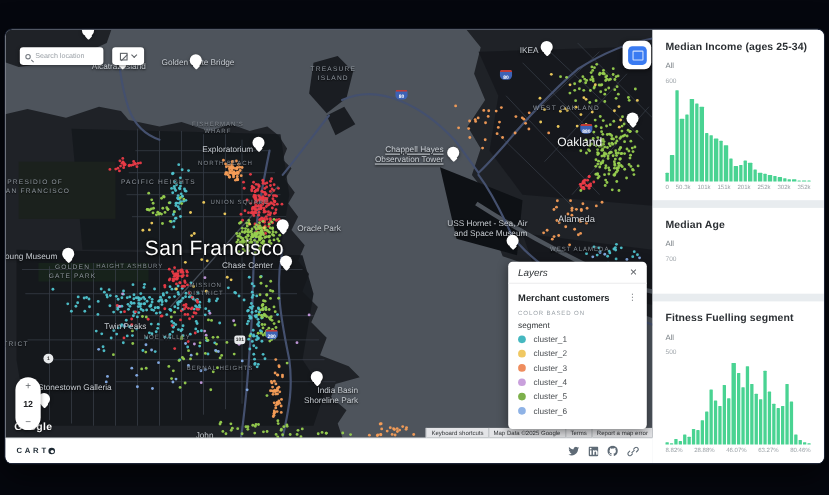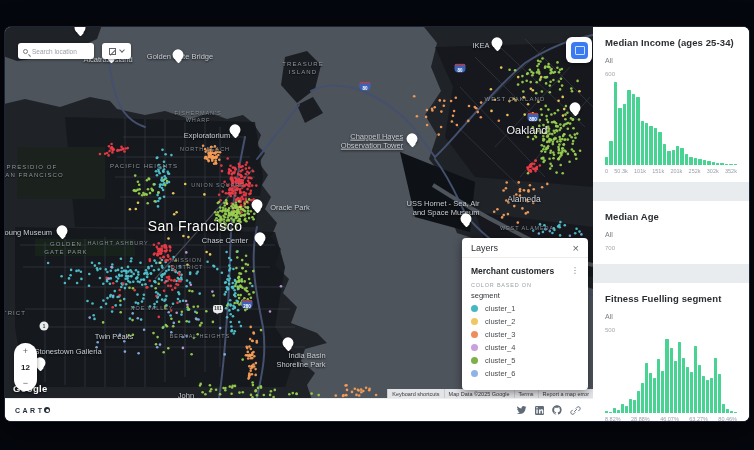--- a/index.html
+++ b/index.html
@@ -7,21 +7,21 @@
   *{box-sizing:border-box;}
   #frame{position:absolute;inset:0;background:#05070e;}
   #window{position:absolute;left:5px;top:27px;width:744px;height:394px;border-radius:6px;
     overflow:hidden;display:flex;background:#fff;box-shadow:0 0 0 1px #1d2435,0 10px 30px rgba(0,0,0,.65);}
   
   #map-col{width:588px;display:flex;flex-direction:column;position:relative;}
   #map{position:relative;width:588px;height:371px;background:#4e545c;overflow:hidden;}
   #basemap{position:absolute;left:0;top:0;}
   
   .ml{position:absolute;transform:translate(-50%,-50%);white-space:pre-line;text-align:center;line-height:1.25;pointer-events:none;z-index:3;}
-  .ml.city{font-size:14px;color:#fdfdfd;text-shadow:0 1px 3px rgba(0,0,0,.95),0 0 2px #000;letter-spacing:.4px;}
+  .ml.city{font-size:19px;color:#fdfdfd;text-shadow:0 1px 3px rgba(0,0,0,.95),0 0 2px #000;letter-spacing:.4px;}
   .ml.city2{font-size:11px;color:#f4f5f6;text-shadow:0 1px 3px rgba(0,0,0,.95);}
   .ml.town{font-size:8.5px;color:#d4d8dd;text-shadow:0 1px 2px #000;}
   .ml.poi{font-size:7.5px;color:#c7ccd2;text-shadow:0 1px 2px rgba(0,0,0,.9);text-align:right;}
   .ml.area{font-size:6px;color:#8e959d;letter-spacing:1.1px;text-shadow:0 1px 1px rgba(0,0,0,.7);}
   .ml.area2{font-size:5.5px;color:#848b93;letter-spacing:.9px;text-shadow:0 1px 1px rgba(0,0,0,.7);}
   
   .marker{position:absolute;width:11px;height:11px;background:#fff;border-radius:50%;
     transform:translate(-50%,-70%);box-shadow:0 1px 3px rgba(0,0,0,.55);z-index:4;cursor:pointer;}
   .marker::after{content:'';position:absolute;left:50%;top:7.5px;width:5px;height:5px;background:#fff;
     transform:translateX(-50%) rotate(45deg);border-radius:1px;}
@@ -61,21 +61,21 @@
   
   #google-logo{position:absolute;left:8px;bottom:4px;font-size:9.5px;color:#fff;letter-spacing:.3px;
     font-weight:bold;text-shadow:0 1px 2px rgba(0,0,0,.7);z-index:5;}
   #attribution{position:absolute;right:0;bottom:0;display:flex;z-index:5;}
   #attribution .chip{background:rgba(240,241,243,.92);color:#35383b;font-size:5.5px;padding:1.5px 4px;
     border-left:1px solid #c9cccf;cursor:pointer;}
   
   #layers-panel{position:absolute;left:457px;top:211px;width:126px;height:152px;background:#fff;border-radius:4px;
     box-shadow:0 2px 10px rgba(0,0,0,.45);z-index:7;display:flex;flex-direction:column;}
   #lp-head{height:20px;display:flex;align-items:center;justify-content:space-between;padding:0 9px;
-    border-bottom:1px solid #ededee;flex:none;}
+    border-bottom:1px solid #ededee;flex:none;font-style:italic;}
   #lp-title{font-size:9px;color:#2d3134;}
   #lp-close{font-size:11px;color:#5f6368;cursor:pointer;line-height:10px;}
   #lp-body{padding:6px 9px 4px;}
   #lp-layer-row{display:flex;align-items:center;justify-content:space-between;height:13px;}
   #lp-layer-name{font-size:8.5px;color:#23272a;font-weight:bold;}
   #lp-kebab{font-size:8px;color:#5f6368;cursor:pointer;}
   #lp-cbo{font-size:5.5px;color:#9aa1a7;letter-spacing:.8px;margin-top:5px;}
   #lp-attr{font-size:7.5px;color:#33373a;margin-top:3px;margin-bottom:2px;}
   .cl-row{display:flex;align-items:center;gap:7px;height:13px;}
   .cl-dot{width:7px;height:7px;border-radius:50%;flex:none;}
@@ -83,21 +83,21 @@
   
   #footer{height:23px;background:#fff;display:flex;align-items:center;justify-content:space-between;
     padding:0 10px;border-top:1px solid #eceef0;position:relative;z-index:8;}
   #carto-logo{display:flex;align-items:center;gap:1px;}
   #carto-logo .txt{font-size:7px;font-weight:bold;letter-spacing:2.5px;color:#1e2a33;}
   #carto-logo .dot{width:6px;height:6px;border-radius:50%;background:#1e2a33;margin-left:-1px;position:relative;}
   #carto-logo .dot::after{content:'';position:absolute;inset:1.5px;border-radius:50%;background:#fff;}
   #social{display:flex;align-items:center;gap:8px;margin-right:2px;}
   #social svg{display:block;cursor:pointer;}
   
-  #sidebar{width:156px;background:#e8ecef;display:flex;flex-direction:column;gap:19px;overflow:hidden;}
+  #sidebar{width:156px;background:#e8ecef;display:flex;flex-direction:column;gap:7px;overflow:hidden;}
   .widget{background:#fff;padding:10px 12px 8px;flex:none;}
   .widget.last{flex:1;}
   .w-title{font-size:9.5px;color:#2b2f33;font-weight:bold;letter-spacing:.1px;}
   .w-filter{font-size:7px;color:#767d82;margin-top:9px;}
   .w-ymax{font-size:6px;color:#a2a8ad;margin-top:7px;margin-bottom:2px;}
   .hist{display:flex;align-items:flex-end;gap:1px;width:100%;}
   .hist .bar{flex:1;background:#49d392;border-radius:.5px .5px 0 0;min-height:1px;}
   .ticks{display:flex;justify-content:space-between;margin-top:3px;}
   .ticks span{font-size:5.5px;color:#9aa1a6;}
 </style>
@@ -1614,21 +1614,21 @@
             <span class="ml poi" style="left: 285px; top: 181px;">Oracle Park</span>
             <span class="ml poi" style="left: 220px; top: 214px;">Chase Center</span>
             <span class="ml poi" style="left: 438px; top: 181px;">USS Hornet - Sea, Air
 and Space Museum</span>
             <span class="ml area" style="left: 510px; top: 73px;">WEST OAKLAND</span>
             <span class="ml area2" style="left: 522px; top: 201px;">WEST ALAMEDA</span>
             <span class="ml poi" style="left: 476px; top: 19px;">IKEA</span>
             <span class="ml area" style="left: 61px; top: 221px;">GOLDEN
 GATE PARK</span>
             <span class="ml area2" style="left: 113px; top: 216px;">HAIGHT ASHBURY</span>
-            <span class="ml poi" style="left: 109px; top: 270px; margin-top: 40px;">Twin Peaks</span>
+            <span class="ml poi" style="left: 109px; top: 270px;">Twin Peaks</span>
             <span class="ml area2" style="left: 147px; top: 281px;">NOE VALLEY</span>
             <span class="ml area2" style="left: 182px; top: 237px;">MISSION
 DISTRICT</span>
             <span class="ml area2" style="left: 195px; top: 309px;">BERNAL HEIGHTS</span>
             <span class="ml poi" style="left: 63px; top: 325px;">Stonestown Galleria</span>
             <span class="ml poi" style="left: 296px; top: 333px;">India Basin
 Shoreline Park</span>
             <span class="ml poi" style="left: 181px; top: 369px;">John</span>
             <span class="ml area" style="left: -14px; top: 287px;">SUNSET DISTRICT</span>
             <span class="ml poi" style="left: 16px; top: 206px;">de Young Museum</span>

